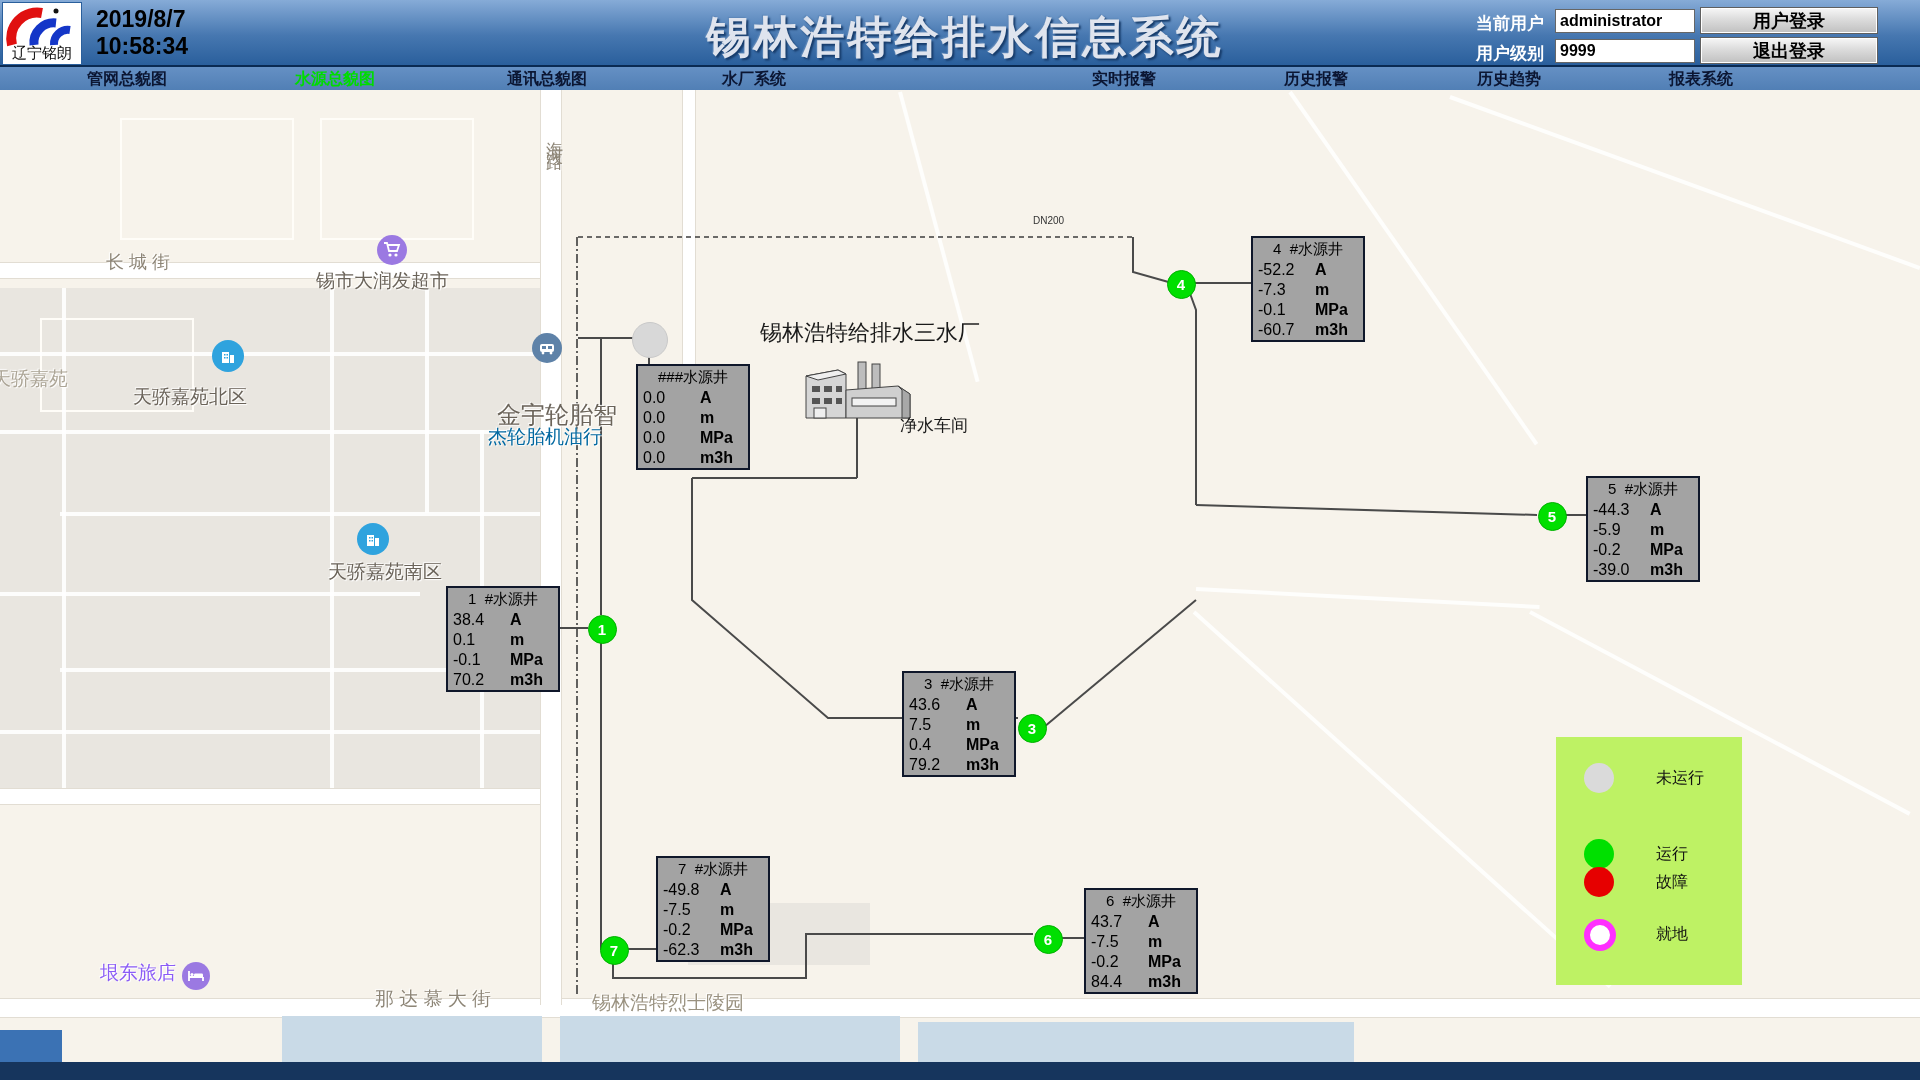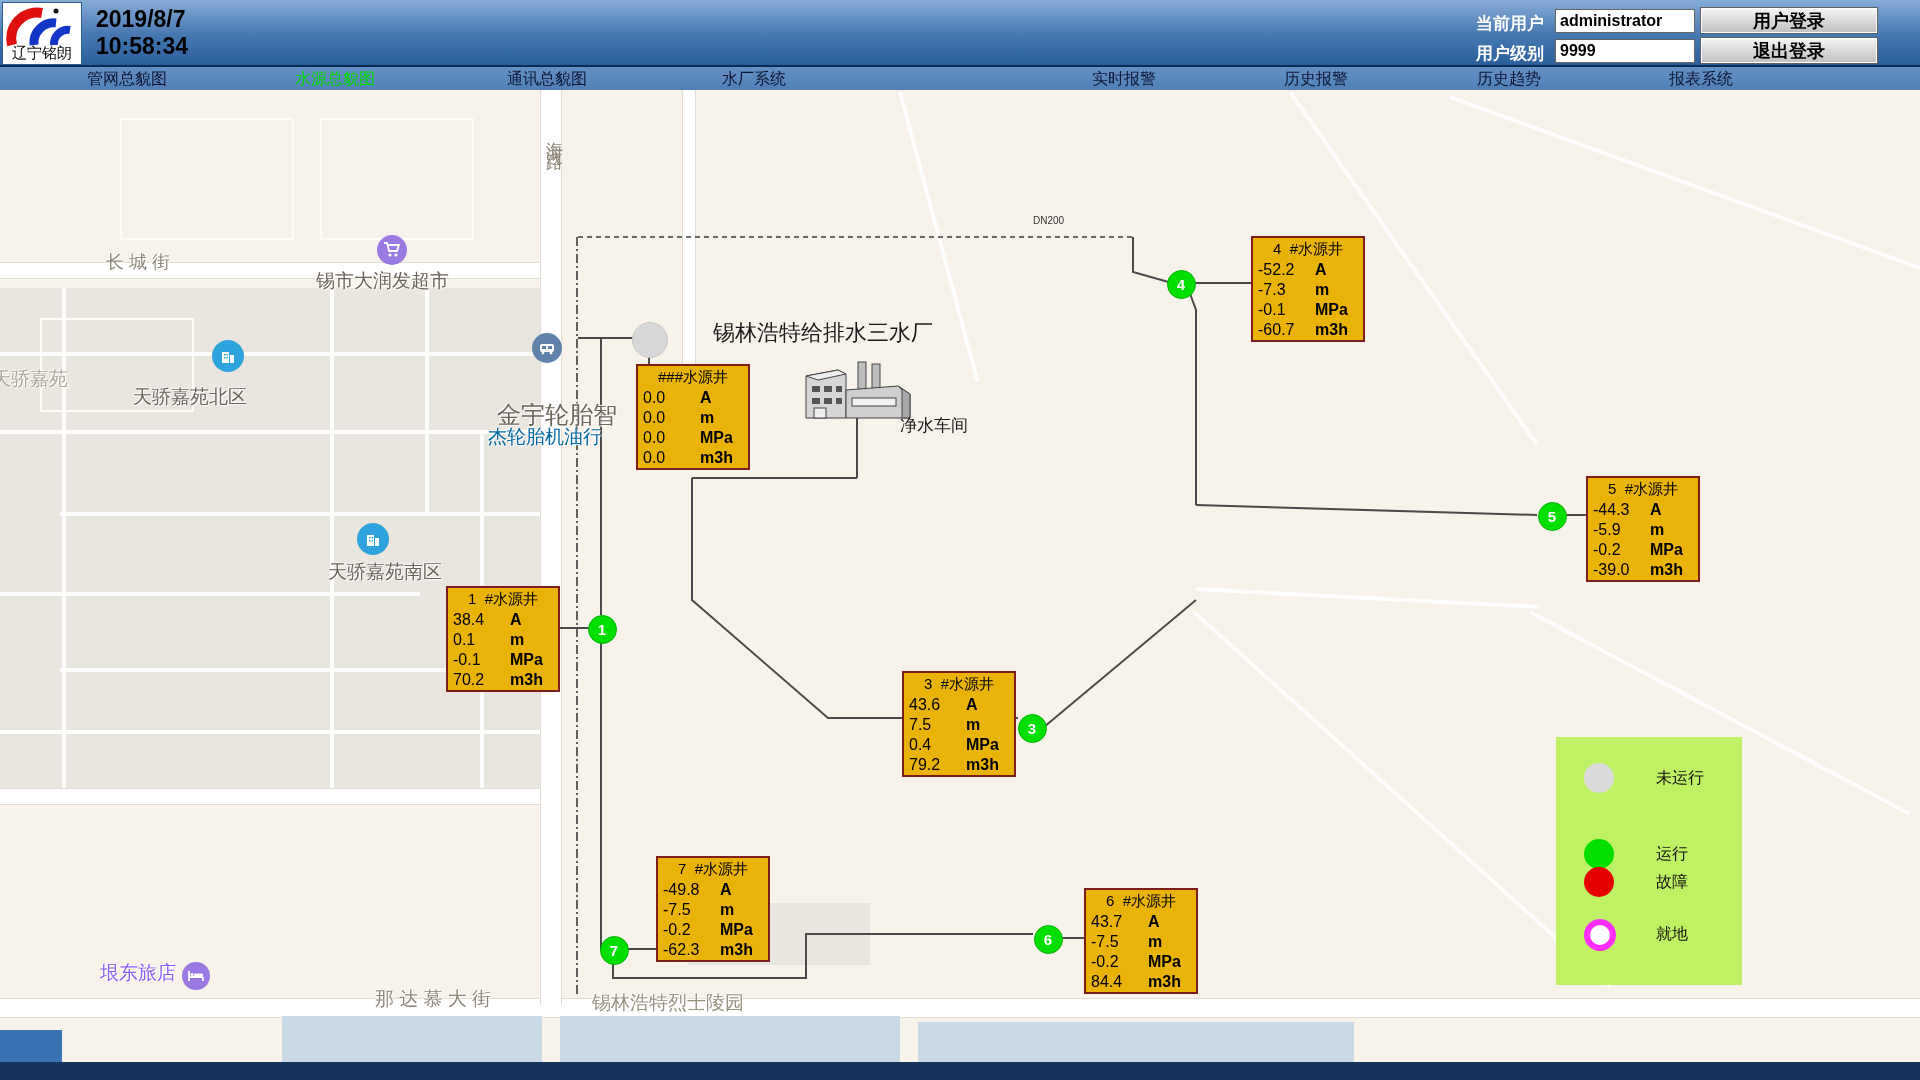--- a/index.html
+++ b/index.html
@@ -22,21 +22,21 @@
   .user-input{position:absolute;width:130px;height:22px;border:1px solid #666;background:#fff;
               font-weight:bold;font-size:16px;font-family:inherit;padding:0 4px;}
   .ui1{left:1555px;top:9px;} .ui2{left:1555px;top:39px;}
   .btn{position:absolute;width:178px;height:27px;background:linear-gradient(#f7f7f7,#dcdcdc 45%,#c0c0c0);
        border:1px solid #5f5f5f;box-shadow:inset 0 0 0 1px #ffffff;font-size:18px;font-weight:bold;
        font-family:inherit;color:#000;}
   .b1{left:1700px;top:7px;} .b2{left:1700px;top:37px;}
   
   .nav{position:absolute;left:0;top:67px;width:1920px;height:23px;
        background:linear-gradient(#6590c4,#517fb5);border-bottom:2px solid #123c6b;}
-  .nav-item{position:absolute;top:2px;transform:translateX(-50%);font-size:16px;font-weight:normal;
+  .nav-item{position:absolute;top:2px;transform:translateX(-50%);font-size:16px;font-weight:bold;
             color:#0b1633;white-space:nowrap;cursor:pointer;}
   .nav-item.active{color:#00dc00;}
   
   .map{position:absolute;left:0;top:90px;width:1920px;height:990px;background:#f7f3eb;overflow:hidden;}
   .blk{position:absolute;background:#e9e6e0;}
   .oblk{position:absolute;border:2px solid #fffdf8;background:transparent;}
   .road{position:absolute;background:#fff;border-top:1px solid #e2ddd3;border-bottom:1px solid #e2ddd3;}
   .vroad{position:absolute;background:#fff;border-left:1px solid #e2ddd3;border-right:1px solid #e2ddd3;}
   .troad{position:absolute;background:rgba(255,255,255,.9);}
   .droad{position:absolute;height:4px;background:rgba(255,255,255,.85);transform-origin:left center;}
@@ -44,21 +44,21 @@
   .bwater{position:absolute;background:#3b72b4;}
   .navybar{position:absolute;background:#16355d;}
   .pipes{position:absolute;left:0;top:0;z-index:3;}
   .map-label{position:absolute;white-space:pre;z-index:4;text-shadow:1px 1px 1px #ffffff,-1px -1px 1px #ffffff;}
   .map-label.vert{writing-mode:vertical-rl;text-orientation:upright;letter-spacing:6px;}
   .plant-title{position:absolute;font-size:22px;color:#1a1a1a;z-index:4;white-space:nowrap;}
   .workshop{position:absolute;font-size:17px;color:#1a1a1a;z-index:4;}
   .dn{position:absolute;font-size:10px;color:#333;z-index:4;}
   .poi-ic{position:absolute;z-index:4;border-radius:50%;display:flex;align-items:center;justify-content:center;}
   
-  .databox{position:absolute;width:110px;background:#eab308;border:2px solid #7f1d1d;z-index:6;
+  .databox{position:absolute;width:110px;background:#a3a3a3;border:2px solid #0f172a;z-index:6;
            font-size:15px;color:#000;}
   .db-title{text-align:center;height:22px;line-height:22px;white-space:pre;}
   .db-row{position:relative;height:20px;line-height:20px;}
   .db-val{position:absolute;left:5px;font-size:16px;}
   .db-unit{position:absolute;left:62px;font-weight:bold;font-size:16px;}
   .well-circle{position:absolute;border-radius:50%;z-index:5;display:flex;align-items:center;
                justify-content:center;color:#fff;font-weight:bold;font-size:15px;}
   .st-run{background:#00df00;border:1px solid #00b000;}
   .st-idle{background:#d8d8d8;border:1px solid #c9c9c9;}
   
@@ -80,20 +80,21 @@
         <path d="M30 42 A20 20 0 0 1 52 20" fill="none" stroke="#1436c8" stroke-width="9"></path>
         <path d="M50 42 A14 14 0 0 1 66 27" fill="none" stroke="#1436c8" stroke-width="8"></path>
         <circle cx="52" cy="8" r="2.5" fill="#111"></circle>
       </svg>
       <div class="logo-text">辽宁铭朗</div>
     </div>
     <div class="datetime">
       <div>2019/8/7</div>
       <div>10:58:34</div>
     </div>
+    <div class="app-title">锡林浩特给排水信息系统</div>
     <div class="user-label ul1">当前用户</div>
     <input class="user-input ui1" value="administrator" style="">
     <div class="user-label ul2">用户级别</div>
     <input class="user-input ui2" value="9999" style="">
     <button class="btn b1">用户登录</button>
     <button class="btn b2">退出登录</button>
   </div>
 
   <div class="nav">
       <div class="nav-item" style="left: 127px;">管网总貌图</div>
@@ -221,21 +222,21 @@
         </svg>
     </div>
     <div class="poi-ic" style="left:182px;top:872px;width:28px;height:28px;background:#9b79e2;">
       <svg width="16" height="12" viewBox="0 0 16 12">
           <path d="M1 1 V11 M1 7 H15 M15 11 V7" stroke="#fff" stroke-width="1.8" fill="none"></path>
           <circle cx="4" cy="4.5" r="1.6" fill="#fff"></circle>
           <rect x="6" y="3.5" width="9" height="3" rx="1.2" fill="#fff"></rect>
         </svg>
     </div>
 
-    <div class="plant-title" style="left:713px;top:228px;">锡林浩特给排水三水厂</div>
+    <div class="plant-title" style="left:760px;top:228px;">锡林浩特给排水三水厂</div>
     <div class="workshop" style="left:900px;top:324px;">净水车间</div>
     <div class="dn" style="left:1033px;top:125px;">DN200</div>
 
     <div class="legend">
         <div class="lg-row" style="top: 26px;">
           <div class="lg-dot" style="background: rgb(218, 218, 218);"></div>
           <div class="lg-label">未运行</div>
         </div>
         <div class="lg-row" style="top: 78px; margin-top: 24px;">
           <div class="lg-dot" style="background: rgb(0, 224, 0);"></div>

